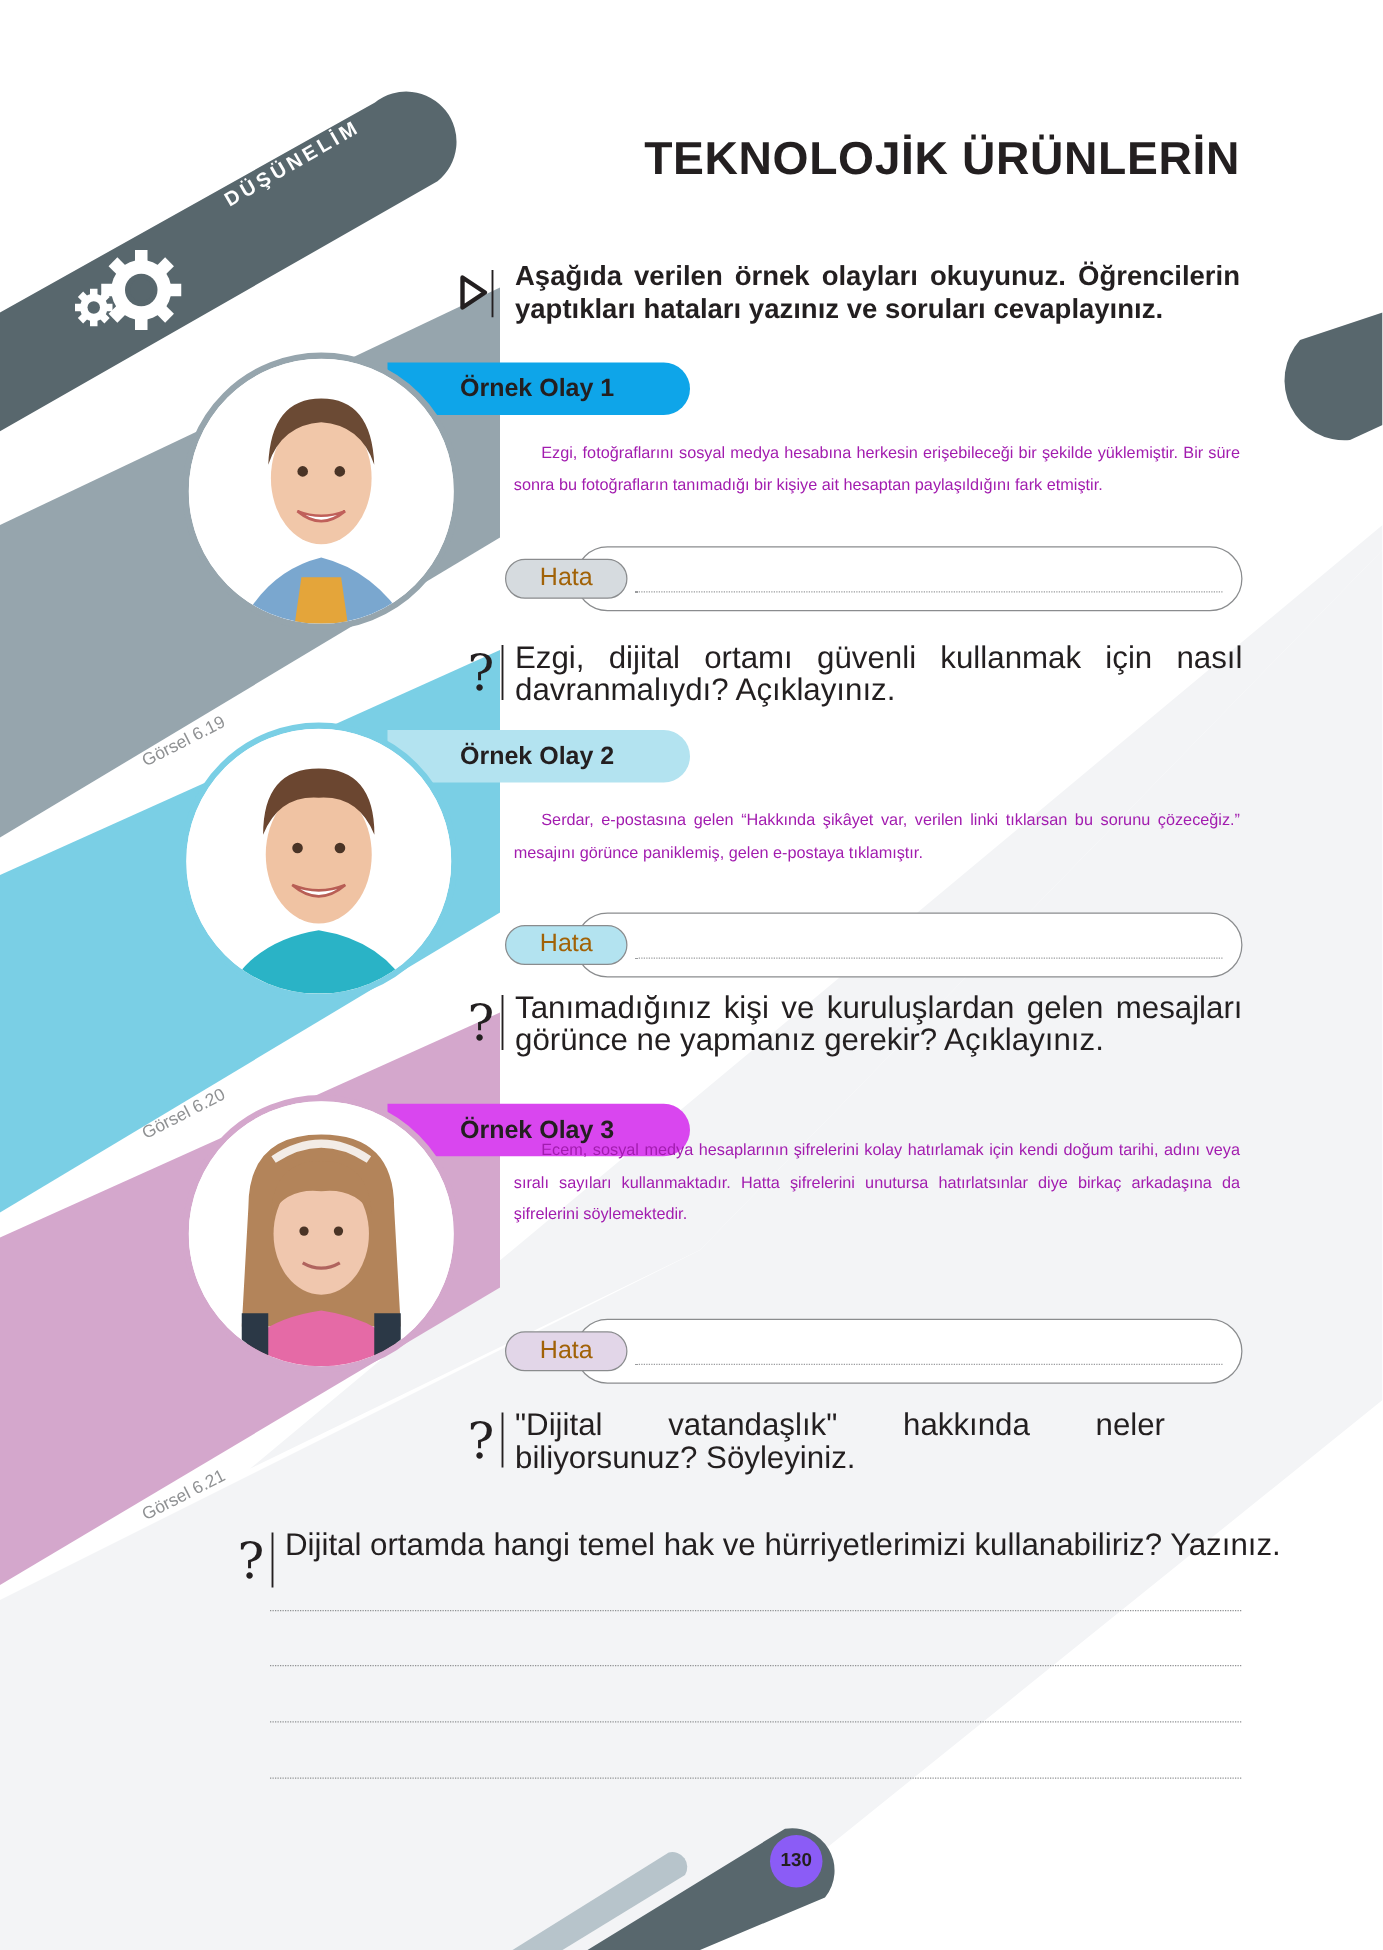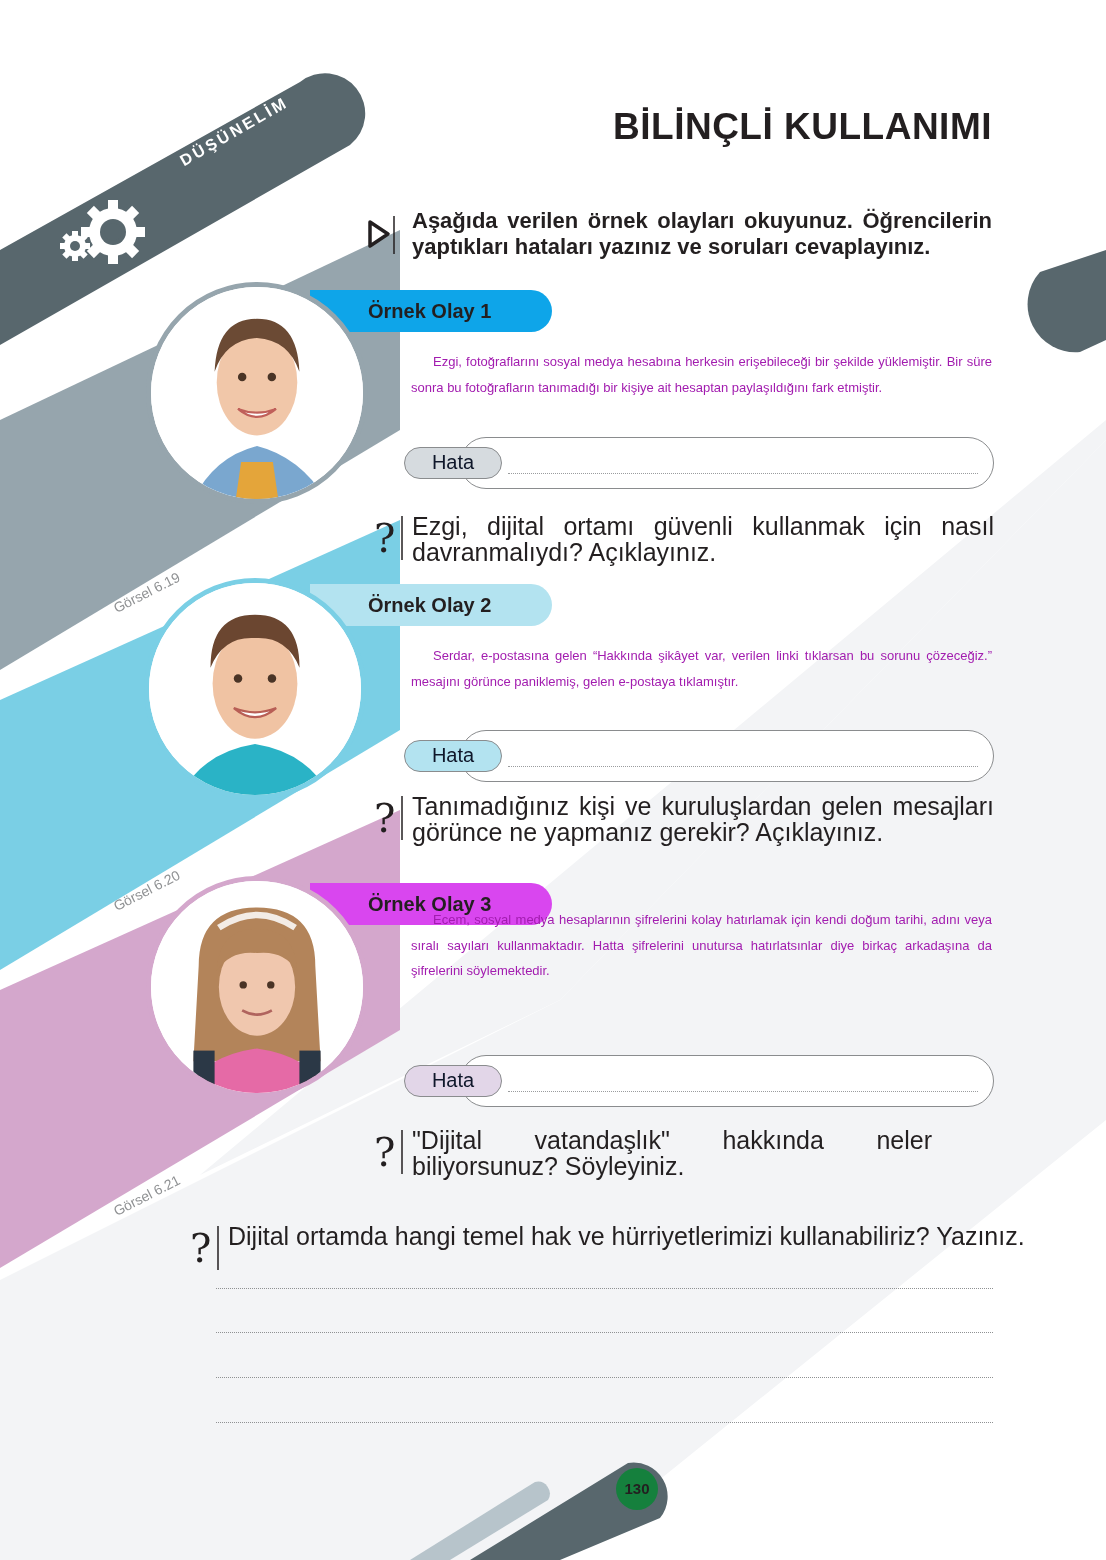--- a/index.html
+++ b/index.html
@@ -43,21 +43,21 @@
   .hata-wrap { position: absolute; left: 404px; width: 590px; height: 52px; }
   .hata-box {
     position: absolute; left: 56px; top: 0; right: 0; height: 52px; border: 1.5px solid #8a8c8e;
     border-radius: 26px; background: #ffffff;
   }
   .hata-line {
     position: absolute; left: 104px; right: 16px; top: 36px; border-bottom: 1.5px dotted #9a9c9e;
   }
   .hata-pill {
     position: absolute; left: 0; top: 10px; width: 98px; height: 32px; border: 1.5px solid #8a8c8e;
-    border-radius: 16px; text-align: center; font-size: 20px; line-height: 29px; color: #0f172a;
+    border-radius: 16px; text-align: center; font-size: 20px; line-height: 29px; color: #a16207;
   }
 
   .question { position: absolute; left: 372px; width: 622px; }
   .question .q-icon {
     position: absolute; left: 0; top: -2px; width: 34px; height: 50px;
   }
   .question .text {
     position: absolute; left: 40px; top: 0; right: 0; font-weight: normal; font-size: 25px;
     line-height: 25.5px; text-align: justify; text-align-last: left;
   }
@@ -70,21 +70,21 @@
   .write-line { position: absolute; left: 216px; width: 777px; border-bottom: 1.5px dotted #8f9193; }
 
   .section-tag {
     position: absolute; left: 186px; top: 152px; color: #ffffff; font-weight: bold; font-size: 16px;
     letter-spacing: 3px; transform: rotate(-30deg); transform-origin: left bottom; white-space: nowrap;
   }
   .gears { position: absolute; left: 58px; top: 200px; width: 90px; height: 66px; }
 
   .page-num {
     position: absolute; left: 616px; top: 1468px; width: 42px; height: 42px; border-radius: 50%;
-    background: #15803d; text-align: center; line-height: 42px; font-weight: bold; font-size: 15px; color: #231f20;
+    background: #8b5cf6; text-align: center; line-height: 42px; font-weight: bold; font-size: 15px; color: #231f20;
   }
 </style>
 </head>
 <body>
 
 <svg class="bg-layer" viewBox="0 0 1106 1560">
 
   <polygon points="1106,440 1106,1120 560,1560 0,1560 0,1280 560,1000" fill="#f3f4f6"></polygon>
   <polygon points="1106,440 560,1000 200,1175 1106,420" fill="#f3f4f6"></polygon>
 
@@ -127,21 +127,21 @@
       <rect x="-15" y="-3" width="6" height="6" transform="rotate(45)"></rect>
         <rect x="9" y="-3" width="6" height="6" transform="rotate(45)"></rect>
     </g>
   </g>
   <circle cx="55" cy="32" r="13" fill="#58676d"></circle>
   <circle cx="55" cy="32" r="9" fill="#58676d" stroke="#ffffff" stroke-width="0"></circle>
   <circle cx="17" cy="46" r="5" fill="#58676d"></circle>
 </svg>
 
 <div class="title">
-  <div>BİLİNÇLİ KULLANIMI</div>
+  <div>TEKNOLOJİK ÜRÜNLERİN</div>
 </div>
 
 <div class="instr">
   <svg class="icon" viewBox="0 0 30 40">
     <path d="M4,8 L22,20 L4,32 Z" fill="none" stroke="#231f20" stroke-width="3.5" stroke-linejoin="round"></path>
     <line x1="28" y1="2" x2="28" y2="40" stroke="#231f20" stroke-width="1.5"></line>
   </svg>
   <div class="text">Aşağıda verilen örnek olayları okuyunuz. Öğrencilerin yaptıkları hataları yazınız ve soruları cevaplayınız.</div>
 </div>
 

